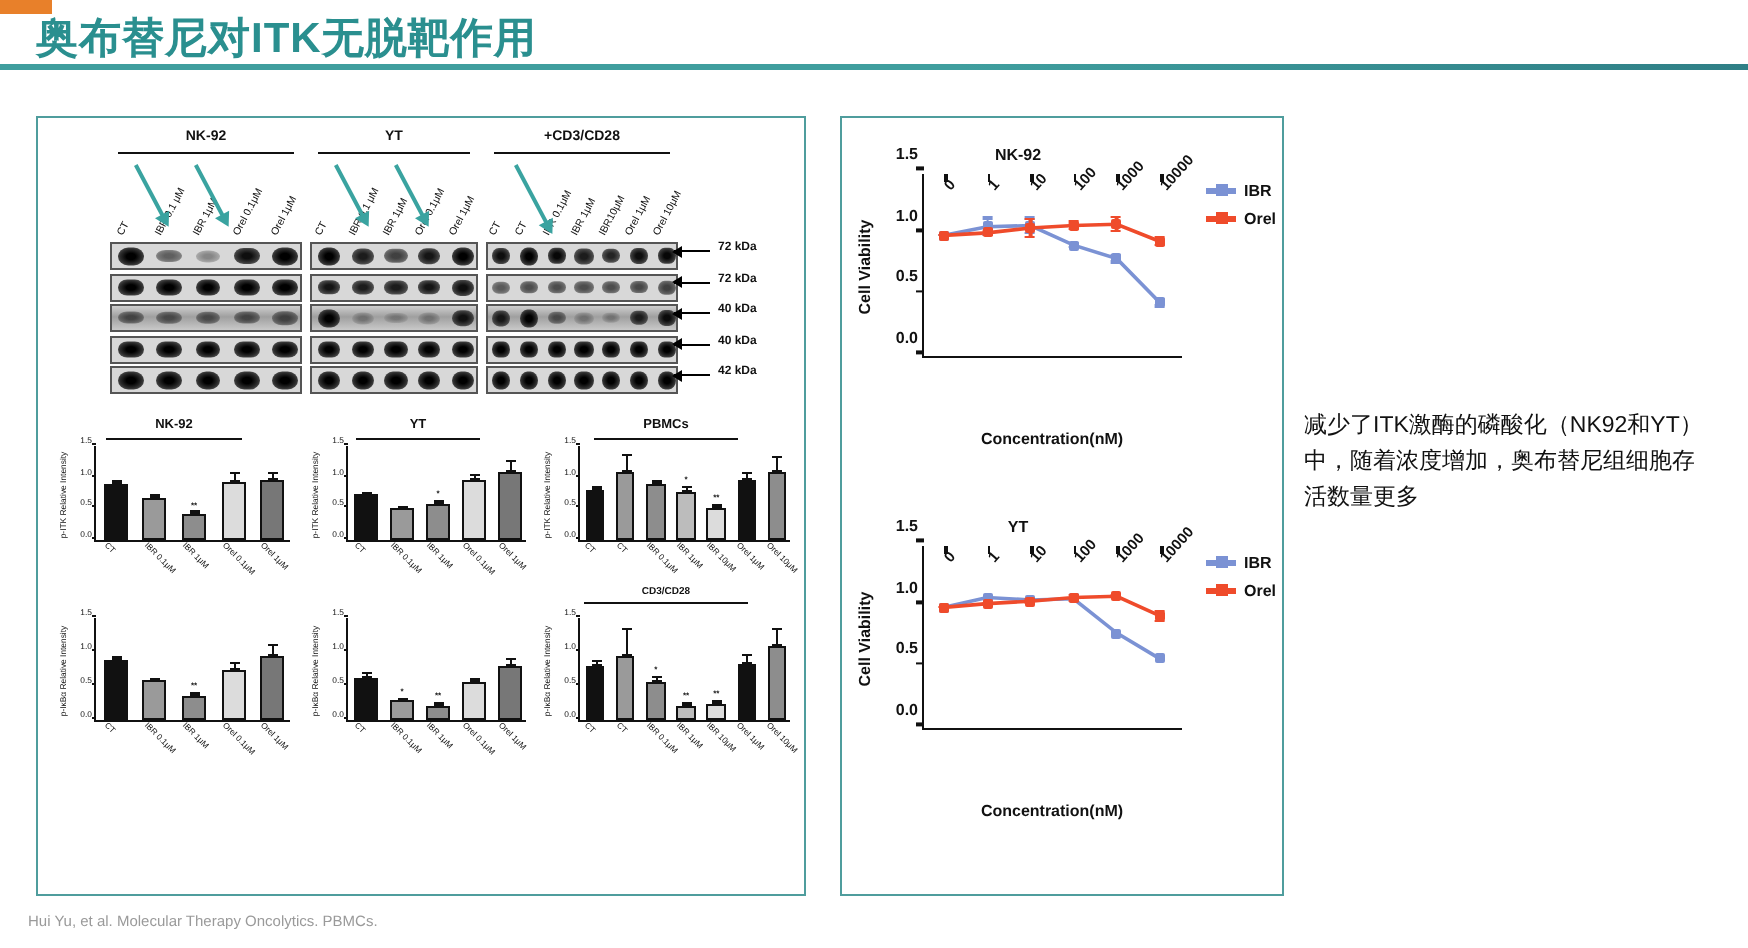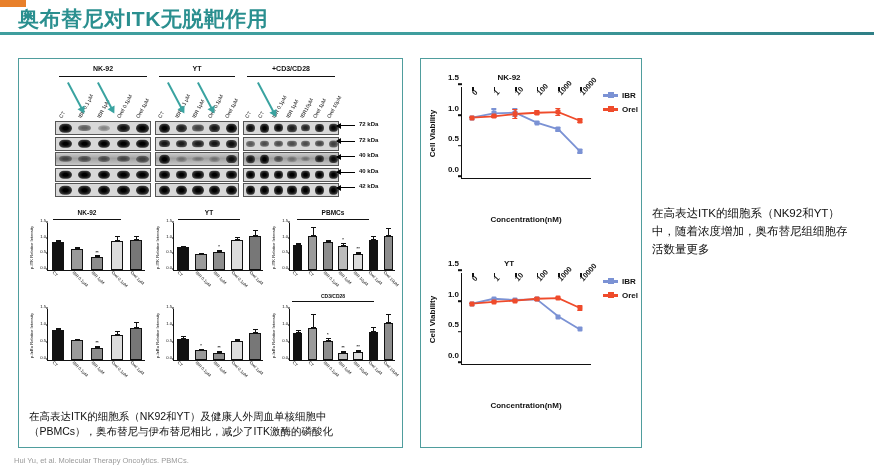--- a/index.html
+++ b/index.html
@@ -585,21 +585,20 @@
             <div class="bc-xlab" style="left: 66.0229px; top: 100%;">IBR 10μM</div>
             <div class="bar" style="left: 78.5914px; width: 9.38857px; height: 55.3333%; background: rgb(17, 17, 17);"></div>
             <div class="err" style="left: 83.2857px; bottom: 55.3333%; height: 8.53333%;"></div>
             <div class="bc-xlab" style="left: 81.1657px; top: 100%;">Orel 1μM</div>
             <div class="bar" style="left: 93.7343px; width: 9.38857px; height: 73.3333%; background: rgb(141, 141, 141);"></div>
             <div class="err" style="left: 98.4286px; bottom: 73.3333%; height: 16%;"></div>
             <div class="bc-xlab" style="left: 96.3086px; top: 100%;">Orel 10μM</div>
           </div>
         </div>
       </div>
-    <div id="left-caption">在高表达ITK的细胞系（NK92和YT）及健康人外周血单核细胞中（PBMCs），奥布替尼与伊布替尼相比，减少了ITK激酶的磷酸化</div>
   </div>
 
   <div class="panel" id="panel-right">
     <div id="linecharts-host">
         <div class="linechart" style="left: 6px; top: 14px; width: 210px; height: 180px;">
           <div class="lc-title" style="width: 164px;">NK-92</div>
           <div class="lc-ytitle">
             <span>Cell Viability</span>
           </div>
           <div class="lc-plot">
@@ -729,16 +728,16 @@
               <div class="legend-mark" style="background: rgb(239, 75, 43);">
                 <div style="position: absolute; left: 5px; top: -2px; width: 6px; height: 6px; background: rgb(239, 75, 43);"></div>
               </div>
               <div class="legend-text">Orel</div>
             </div>
           </div>
         </div>
       </div>
   </div>
 
-  <div id="right-caption">在高表达ITK的细胞系（NK92和YT）中，随着浓度增加，奥布替尼组细胞存活数量更多</div>
+  <div id="right-caption">减少了ITK激酶的磷酸化（NK92和YT）中，随着浓度增加，奥布替尼组细胞存活数量更多</div>
 
   <div id="footer">Hui Yu, et al. Molecular Therapy Oncolytics. PBMCs.</div>
 </div>
 
 </body></html>

